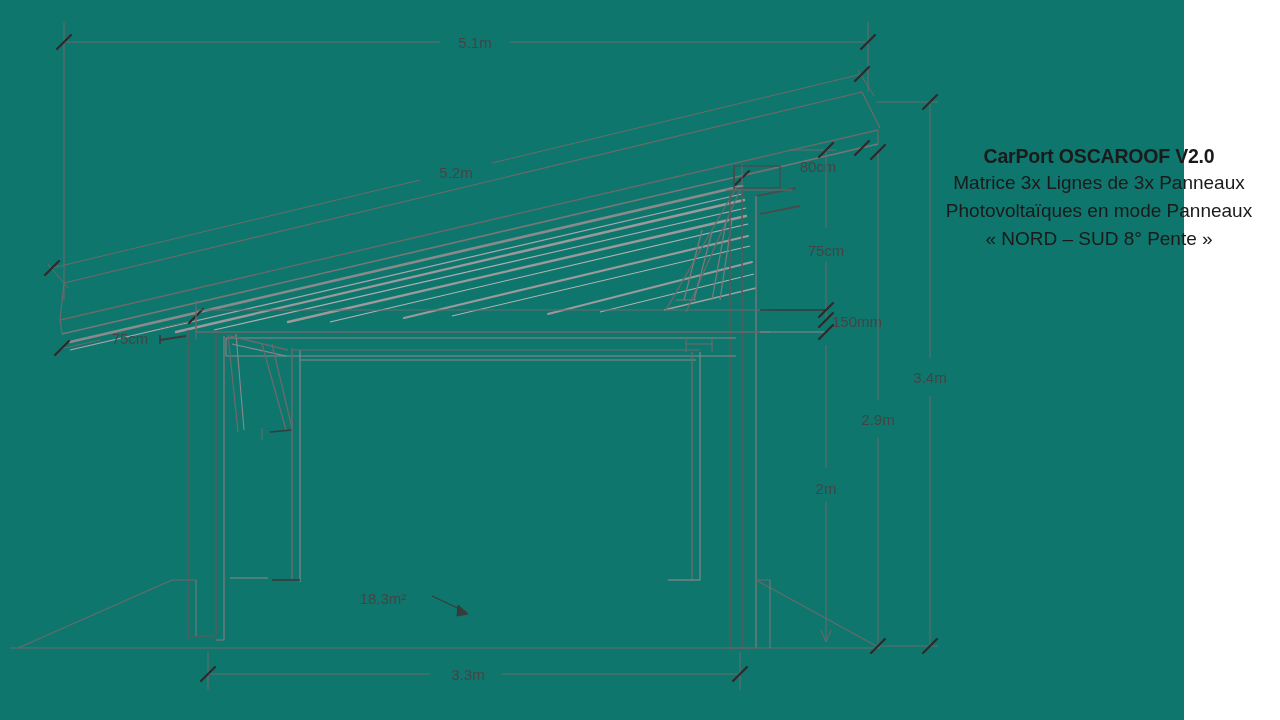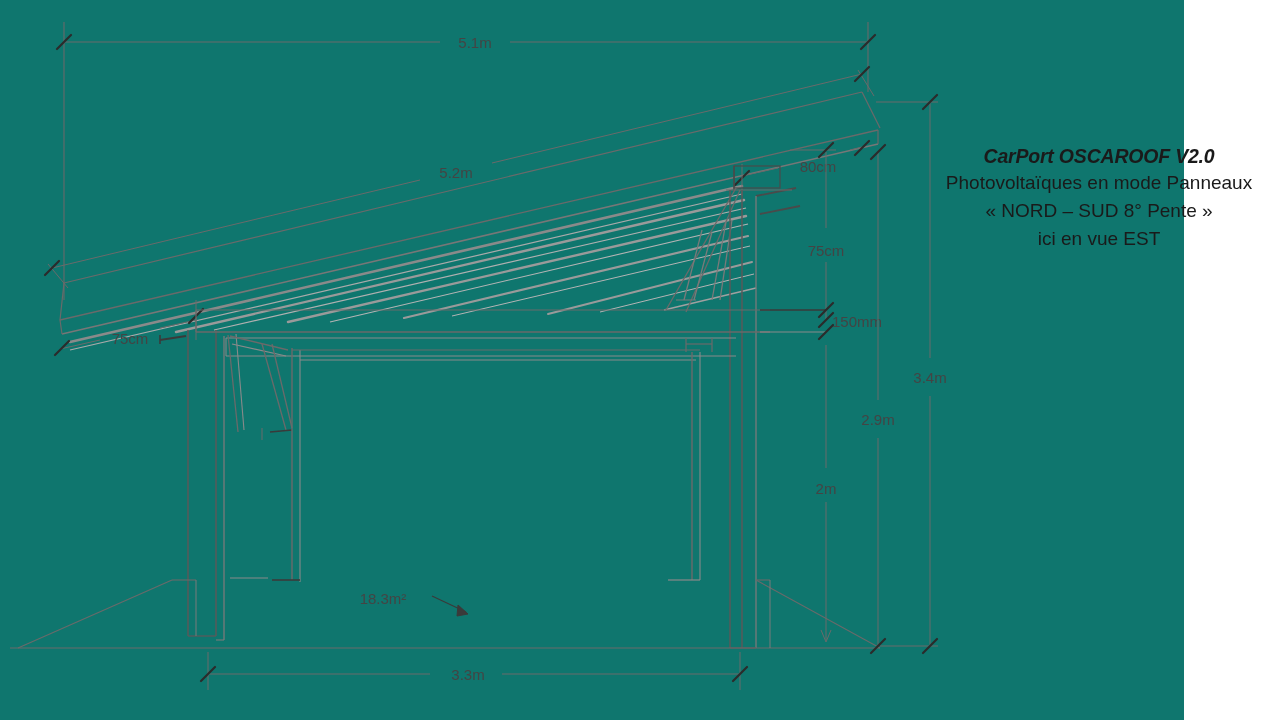--- a/index.html
+++ b/index.html
@@ -41,21 +41,20 @@
     text-align: center;
     color: #1a1a1a;
   }
   .ann-title {
     font-family: "Liberation Sans", sans-serif;
     font-weight: bold;
     font-size: 19.5px;
     letter-spacing: -0.2px;
     line-height: 26px;
     white-space: nowrap;
-    font-style: italic;
   }
   .ann-line {
     font-family: "Liberation Sans", sans-serif;
     font-size: 19px;
     line-height: 28px;
     white-space: nowrap;
   }
 </style>
 </head>
 <body>
@@ -290,18 +289,18 @@
     <g>
       <text class="dimtext" x="383" y="604" text-anchor="middle">18.3m²</text>
       <path d="M 432 596 L 466 612" stroke="#3a3a3a" stroke-width="1.3" fill="none"></path>
       <path d="M 458 605 L 468 614 L 457 616 Z" fill="#3a3a3a" stroke="#3a3a3a" stroke-width="1"></path>
     </g>
 
   </svg>
 
   <div class="annotation-block">
     <div class="ann-title">CarPort OSCAROOF V2.0</div>
+    <div class="ann-line">Matrice 3x Lignes de 3x Panneaux</div>
     <div class="ann-line">Photovoltaïques en mode Panneaux</div>
     <div class="ann-line">« NORD – SUD 8° Pente »</div>
-    <div class="ann-line">ici en vue EST</div>
   </div>
 
 </div>
 
 </body></html>

